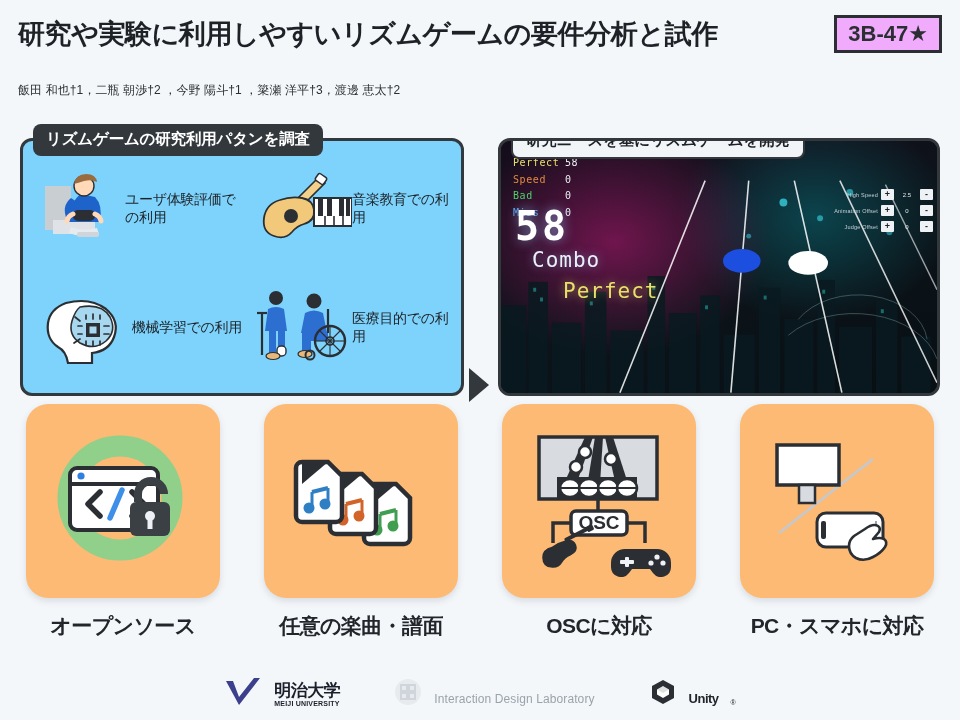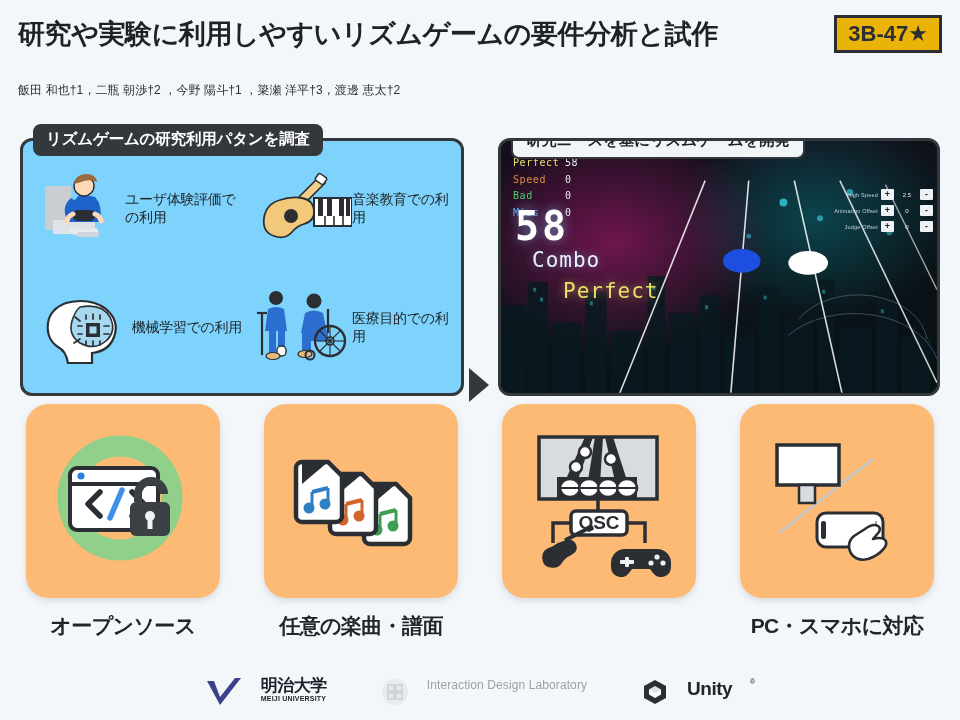--- a/index.html
+++ b/index.html
@@ -36,21 +36,21 @@
     font-size: 27px;
     font-weight: bold;
     letter-spacing: -0.4px;
     color: #1e2227;
     line-height: 1.18;
     padding-top: 3px;
   }
 
   .session-badge {
     border: 3px solid #2b2f33;
-    background: #eab308;
+    background: #f0abfc;
     padding: 3px 11px 4px 11px;
     font-size: 22px;
     font-weight: bold;
     color: #2b2f33;
     letter-spacing: 0px;
     white-space: nowrap;
     line-height: 1.15;
     margin-top: 1px;
   }
 
@@ -311,21 +311,21 @@
     position: absolute;
     left: 0; bottom: 6px;
     width: 960px;
     height: 44px;
     display: flex;
     align-items: center;
     justify-content: center;
     gap: 54px;
   }
 
-  .logo { display: flex; align-items: flex-start; gap: 18px; }
+  .logo { display: flex; align-items: flex-end; gap: 12px; }
 
   .meiji-text-main {
     font-size: 17px;
     font-weight: bold;
     color: #1a1f2b;
     letter-spacing: -0.5px;
     line-height: 1.05;
   }
   .meiji-text-sub {
     font-size: 7px;
@@ -334,21 +334,21 @@
     letter-spacing: 0.2px;
   }
 
   .idl-text {
     font-size: 12px;
     color: #9aa3ab;
     letter-spacing: 0.1px;
   }
 
   .unity-text {
-    font-size: 19px;
+    font-size: 13px;
     font-weight: bold;
     color: #22262b;
     letter-spacing: -0.5px;
   }
   .unity-tm { font-size: 7px; vertical-align: super; color:#22262b;}
 </style>
 </head>
 <body>
 
 <div class="header">
@@ -687,20 +687,21 @@
           <g fill="#eef2f6">
             <rect x="10" y="12" width="4" height="10" rx="1"></rect>
             <rect x="5" y="15" width="14" height="4" rx="1"></rect>
             <circle cx="42" cy="12" r="2.6"></circle>
               <circle cx="48" cy="18" r="2.6"></circle>
               <circle cx="36" cy="18" r="2.6"></circle>
           </g>
         </g>
       </svg>
     </div>
+    <div class="feature-label">OSCに対応</div>
   </div>
 
   <div class="feature">
     <div class="feature-tile">
       <svg width="152" height="152" viewBox="0 0 152 152">
         <line x1="18" y1="108" x2="112" y2="34" stroke="#c3c9cf" stroke-width="2.5"></line>
 
         <rect x="16" y="20" width="62" height="40" fill="#ffffff" stroke="#2b2f33" stroke-width="3.5"></rect>
         <rect x="38" y="60" width="16" height="18" fill="#d8dce0" stroke="#2b2f33" stroke-width="2.5"></rect>
 

